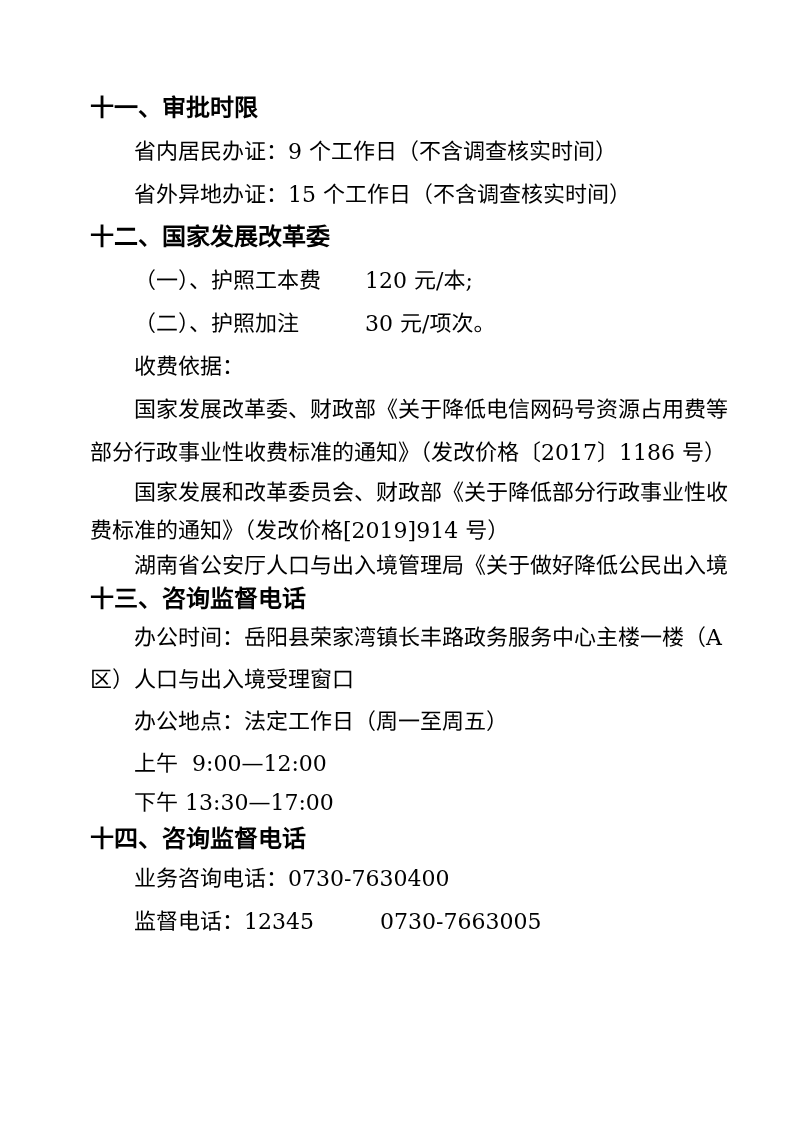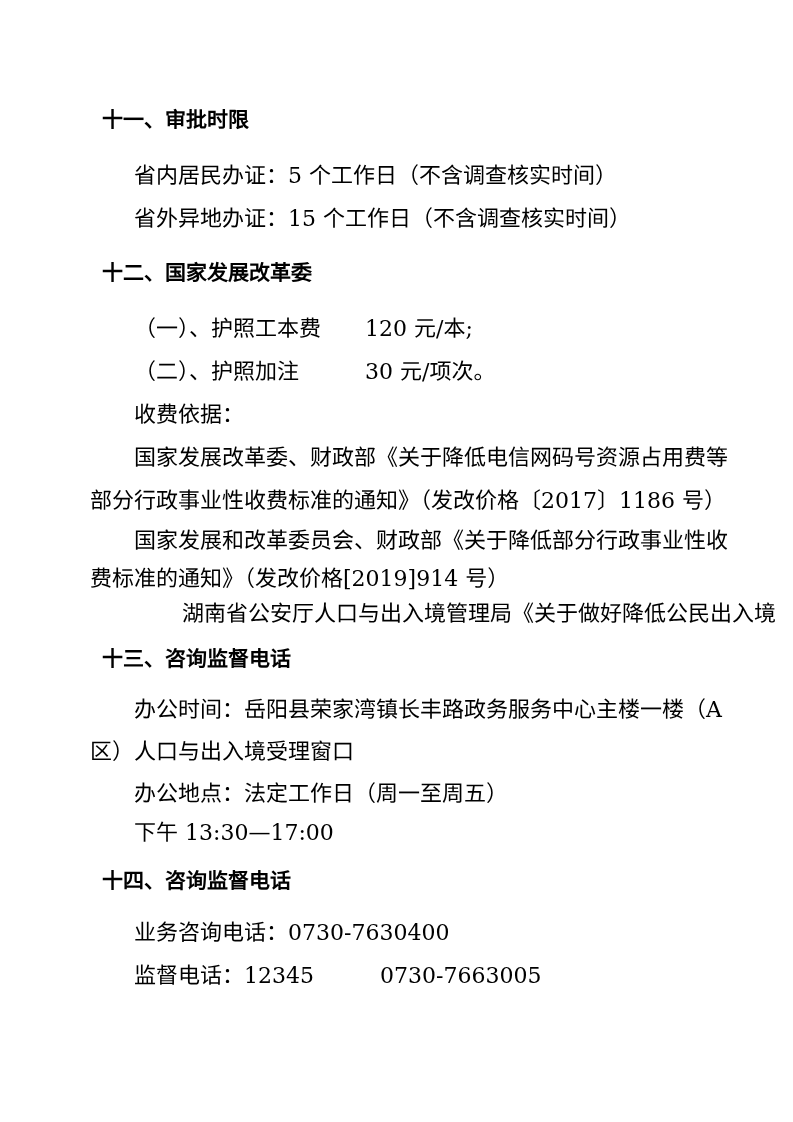--- a/index.html
+++ b/index.html
@@ -12,62 +12,63 @@
     box-sizing: border-box;
     width: 793px;
     height: 1122px;
     background: #ffffff;
     color: #000000;
     padding: 87px 70px 0 90px;
     overflow: hidden;
     font-family: "DejaVu Serif", "Liberation Serif", serif;
   }
   .h {
-    margin: 12px;
+    margin: 0;
     font-family: "DejaVu Sans", "Liberation Sans", sans-serif;
     font-weight: bold;
-    font-size: 21px;
+    font-size: 24px;
     white-space: pre;
     color: #000000;
   }
   .b {
     margin: 0;
     font-size: 22px;
     white-space: pre;
     color: #000000;
   }
   .indent { text-indent: 44px; }
   .lh43 { line-height: 43px; }
   .lh42 { line-height: 42px; }
   .lh38 { line-height: 38px; }
   .lh36 { line-height: 36px; }
-  .lh31 { line-height: 31px; margin-left: 48px; }
+  .lh31 { line-height: 31px; }
 </style>
 </head>
 <body>
 
 <div class="page">
 
   <h2 class="h lh43">十一、审批时限</h2>
-  <p class="b indent lh43">省内居民办证：5 个工作日（不含调查核实时间）</p>
+  <p class="b indent lh43">省内居民办证：9 个工作日（不含调查核实时间）</p>
   <p class="b indent lh43">省外异地办证：15 个工作日（不含调查核实时间）</p>
 
   <h2 class="h lh43">十二、国家发展改革委</h2>
   <p class="b indent lh43">（一）、护照工本费　　120 元/本;</p>
   <p class="b indent lh43">（二）、护照加注　　　30 元/项次。</p>
   <p class="b indent lh43">收费依据：</p>
   <p class="b indent lh43">国家发展改革委、财政部《关于降低电信网码号资源占用费等</p>
   <p class="b lh43">部分行政事业性收费标准的通知》（发改价格〔2017〕1186 号）</p>
   <p class="b indent lh38">国家发展和改革委员会、财政部《关于降低部分行政事业性收</p>
   <p class="b lh38">费标准的通知》（发改价格[2019]914 号）</p>
   <p class="b indent lh31">湖南省公安厅人口与出入境管理局《关于做好降低公民出入境</p>
 
   <h2 class="h lh36">十三、咨询监督电话</h2>
   <p class="b indent lh42">办公时间：岳阳县荣家湾镇长丰路政务服务中心主楼一楼（A</p>
   <p class="b lh42">区）人口与出入境受理窗口</p>
   <p class="b indent lh42">办公地点：法定工作日（周一至周五）</p>
+  <p class="b indent lh42">上午  9:00—12:00</p>
   <p class="b indent lh36">下午 13:30—17:00</p>
 
   <h2 class="h lh36">十四、咨询监督电话</h2>
   <p class="b indent lh43">业务咨询电话：0730-7630400</p>
   <p class="b indent lh43">监督电话：12345　　　0730-7663005</p>
 
 </div>
 
 </body></html>

